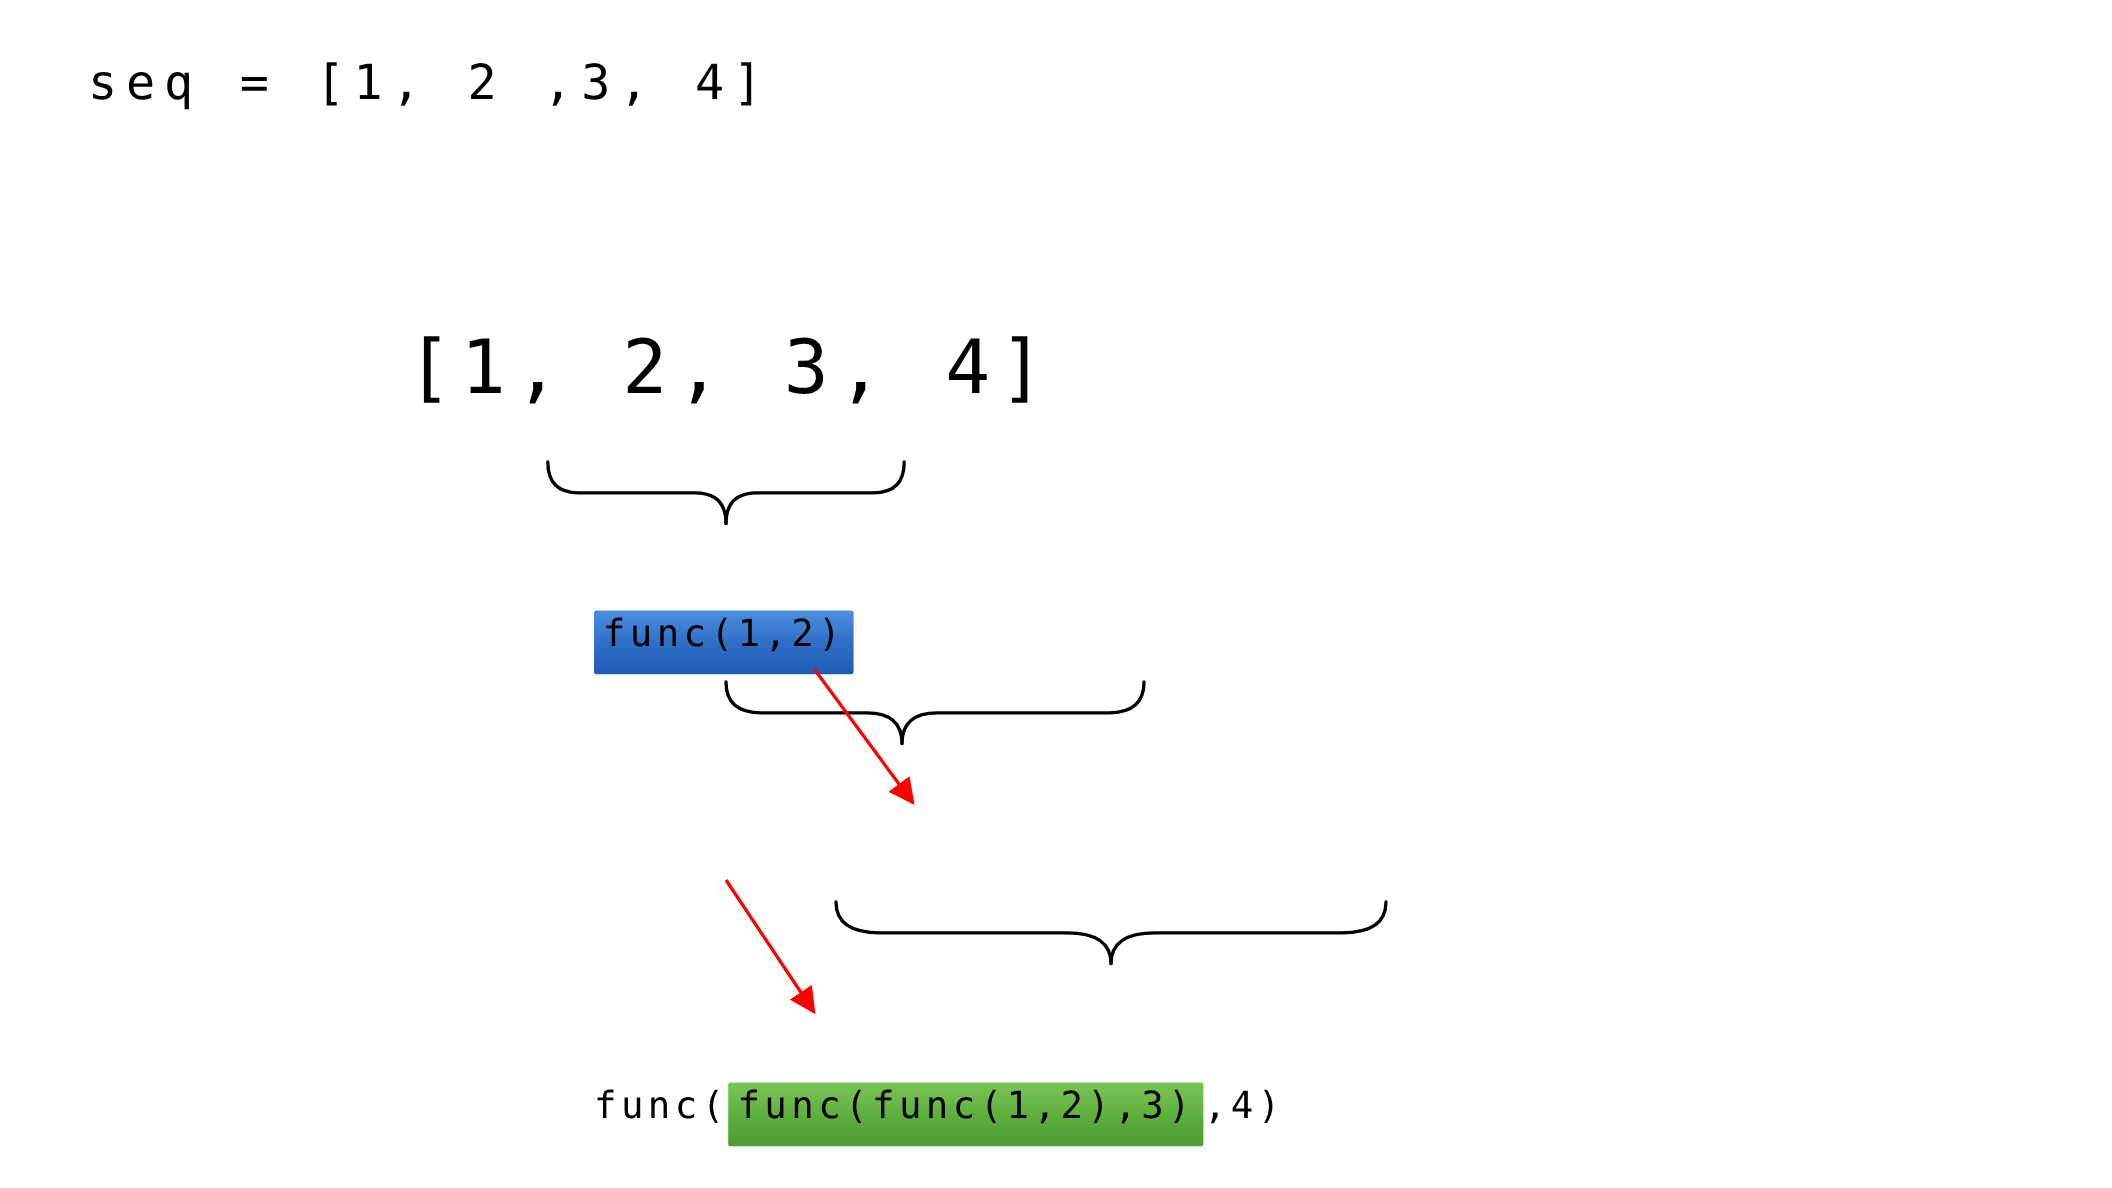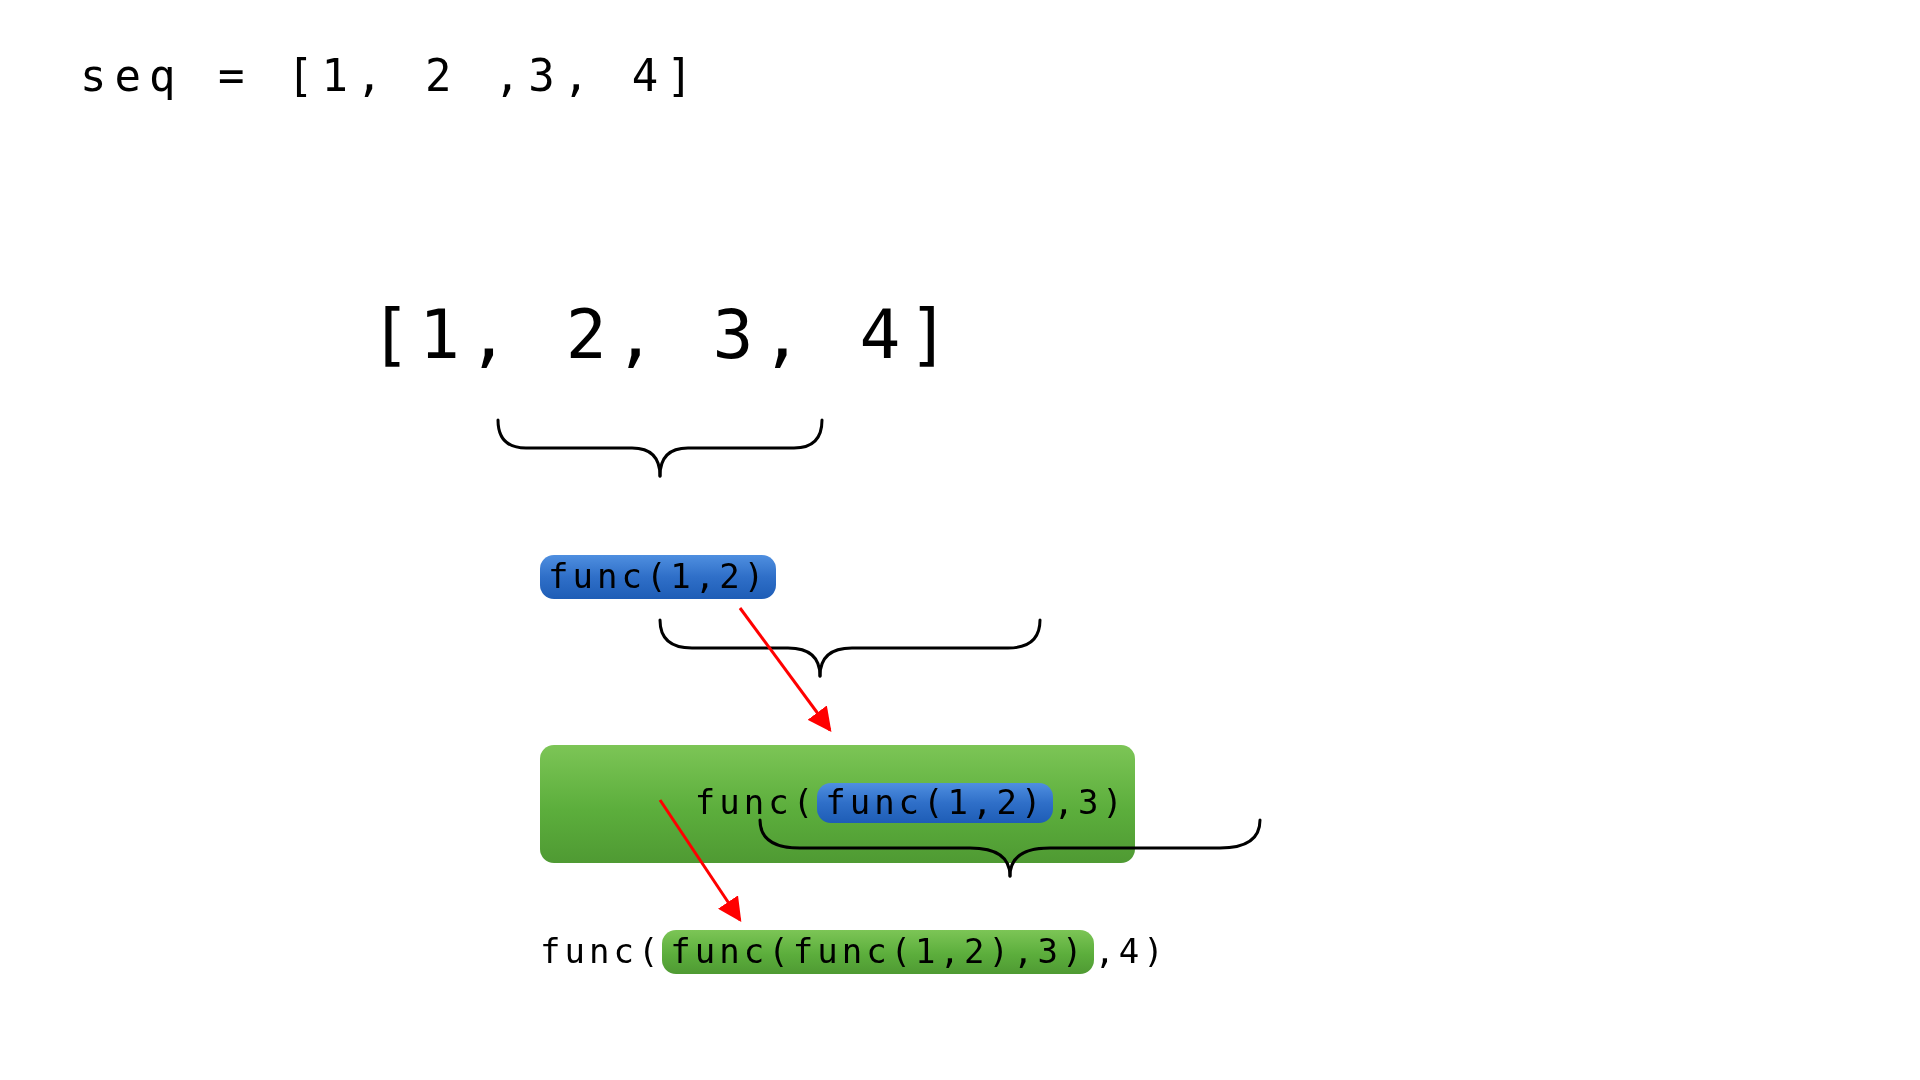--- a/index.html
+++ b/index.html
@@ -24,22 +24,22 @@
     white-space: pre;
   }
   .seq-display {
     position: absolute;
     font-size: 68px;
     letter-spacing: 8px;
     white-space: pre;
   }
   .pill {
     display: inline-block;
-    border-radius: 14px;
-    padding: 4px 8px 6px 8px;
+    border-radius: 2px;
+    padding: 4px 8px 20px 8px;
     line-height: 1;
     white-space: pre;
   }
   .pill .pill {
     
     padding-top: 2px;
     padding-bottom: 4px;
   }
   .blue {
     background: linear-gradient(to bottom, #4f8fe0 0%, #2f6fc8 50%, #1e5db6 100%);
@@ -69,27 +69,22 @@
 
   <div class="code-line" style="left:80px; top:50px;">seq = [1, 2 ,3, 4]</div>
 
 
   <div class="seq-display" style="left:370px; top:295px;">[1, 2, 3, 4]</div>
 
   <div class="step" style="left:540px; top:555px;">
     <span class="pill blue">func(1,2)</span>
   </div>
 
-  <div class="step" style="left:540px; top:745px;">
-    <span class="pill green">
-      <span>func(</span><span class="pill blue">func(1,2)</span><span>,3)</span>
-    </span>
-  </div>
 
-  <div class="step" style="left:540px; top:930px;">
+  <div class="step" style="left:540px; top:984px;">
     <span>func(</span><span class="pill green"><span>func(</span><span>func(1,2)</span><span>,3)</span></span><span>,4)</span>
   </div>
 
   <svg class="overlay" viewBox="0 0 1920 1080">
     <defs>
       <marker id="arrowhead" viewBox="0 0 10 10" refX="9" refY="5" markerWidth="8" markerHeight="8" orient="auto-start-reverse">
         <path d="M 0 0 L 10 5 L 0 10 z" fill="#ff0000"></path>
       </marker>
     </defs>
 

